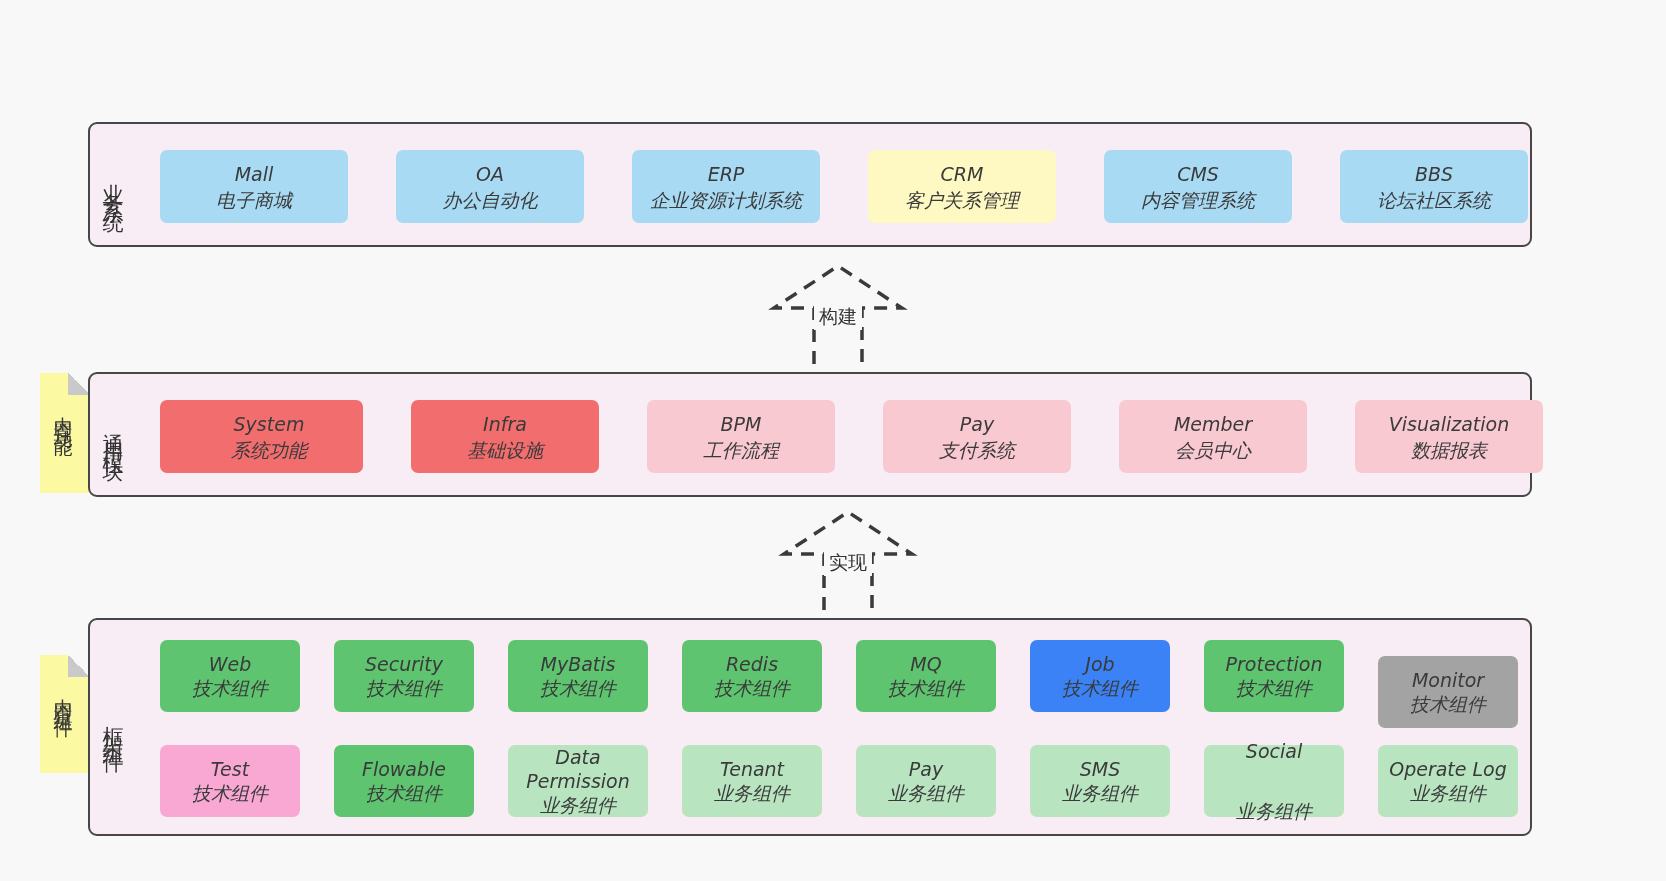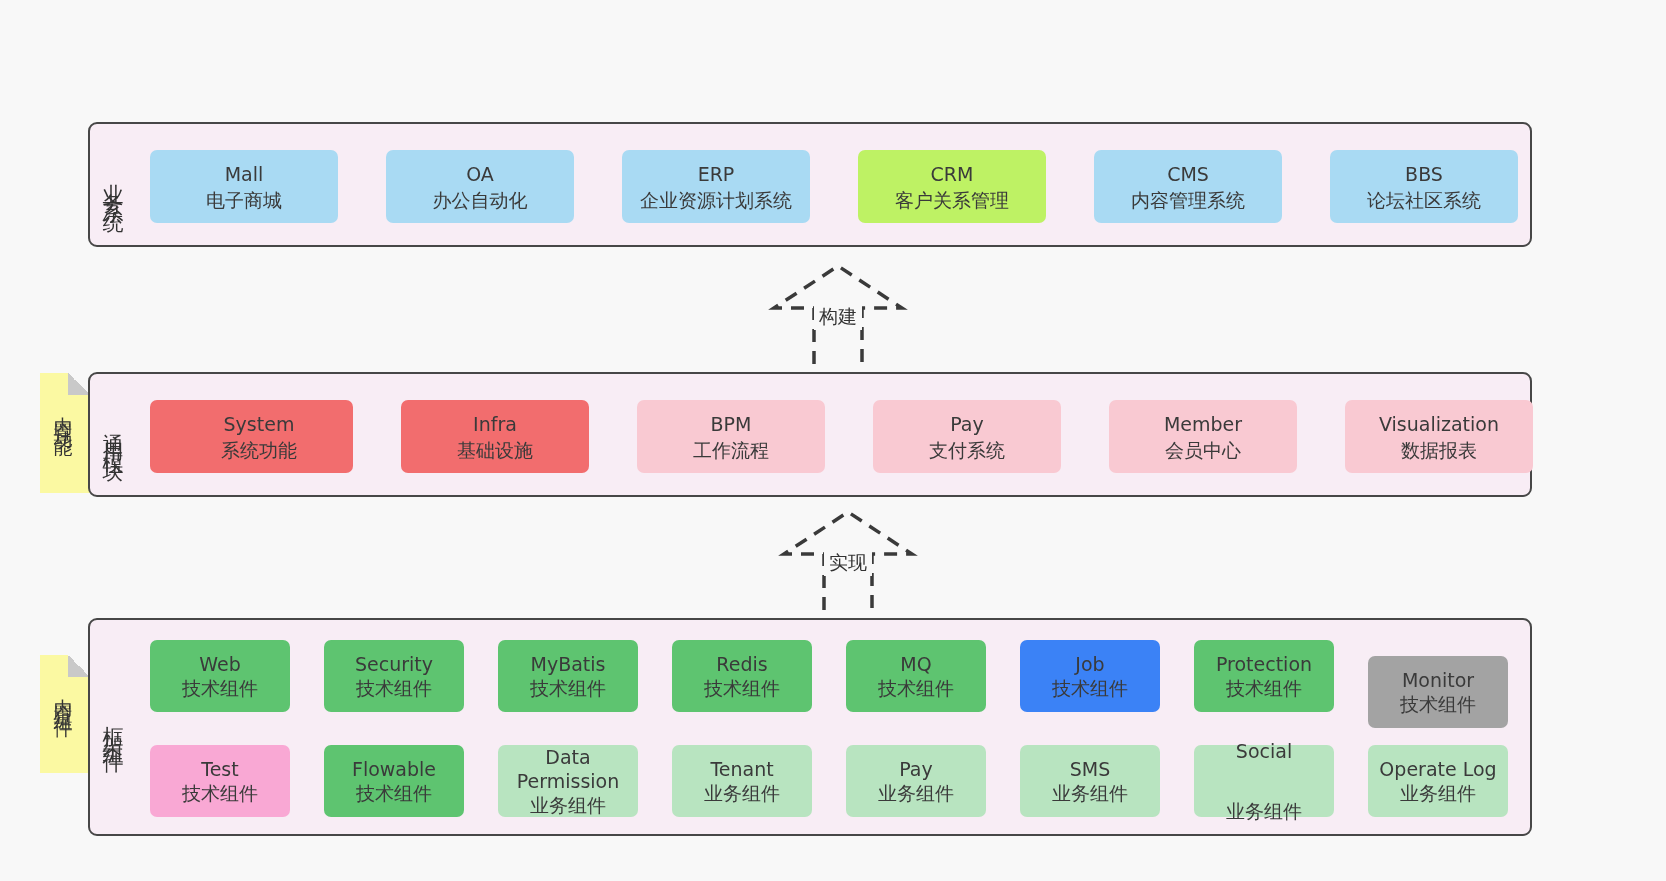--- a/index.html
+++ b/index.html
@@ -9,21 +9,21 @@
   .band{position:absolute;left:88px;width:1444px;background:#f8edf5;
         border:2px solid #474747;border-radius:9px;box-sizing:border-box;z-index:1;}
   #band-business{top:122px;height:125px;}
   #band-modules{top:372px;height:125px;}
   #band-components{top:618px;height:218px;}
 
   .vlabel{position:absolute;left:11px;top:50%;transform:translateY(-50%);
           writing-mode:vertical-lr;text-orientation:upright;
           font-size:21px;letter-spacing:9px;color:#333;line-height:24px;}
 
-  .boxrow{position:absolute;left:60px;display:flex;gap:48px;}
+  .boxrow{position:absolute;left:70px;display:flex;gap:48px;font-style:italic;}
   #band-business .boxrow,#band-modules .boxrow{top:26px;}
   #band-components .boxrow{gap:34px;}
   #band-components .row1{top:20px;}
   #band-components .row2{top:125px;}
 
   .box{border-radius:7px;display:flex;flex-direction:column;align-items:center;
        justify-content:center;text-align:center;font-size:19px;line-height:26px;color:#3a3a3a;}
   .box-lg{width:188px;height:73px;}
   .box-sm{width:140px;height:72px;line-height:24px;padding:0 3px;box-sizing:border-box;}
 
@@ -62,21 +62,21 @@
         <span>电子商城</span>
       </div>
       <div class="box box-lg" style="background: rgb(169, 218, 243);">
         <span>OA</span>
         <span>办公自动化</span>
       </div>
       <div class="box box-lg" style="background: rgb(169, 218, 243);">
         <span>ERP</span>
         <span>企业资源计划系统</span>
       </div>
-      <div class="box box-lg" style="background: #bef264;">
+      <div class="box box-lg" style="background: #fef9c3;">
         <span>CRM</span>
         <span>客户关系管理</span>
       </div>
       <div class="box box-lg" style="background: rgb(169, 218, 243);">
         <span>CMS</span>
         <span>内容管理系统</span>
       </div>
       <div class="box box-lg" style="background: rgb(169, 218, 243);">
         <span>BBS</span>
         <span>论坛社区系统</span>

